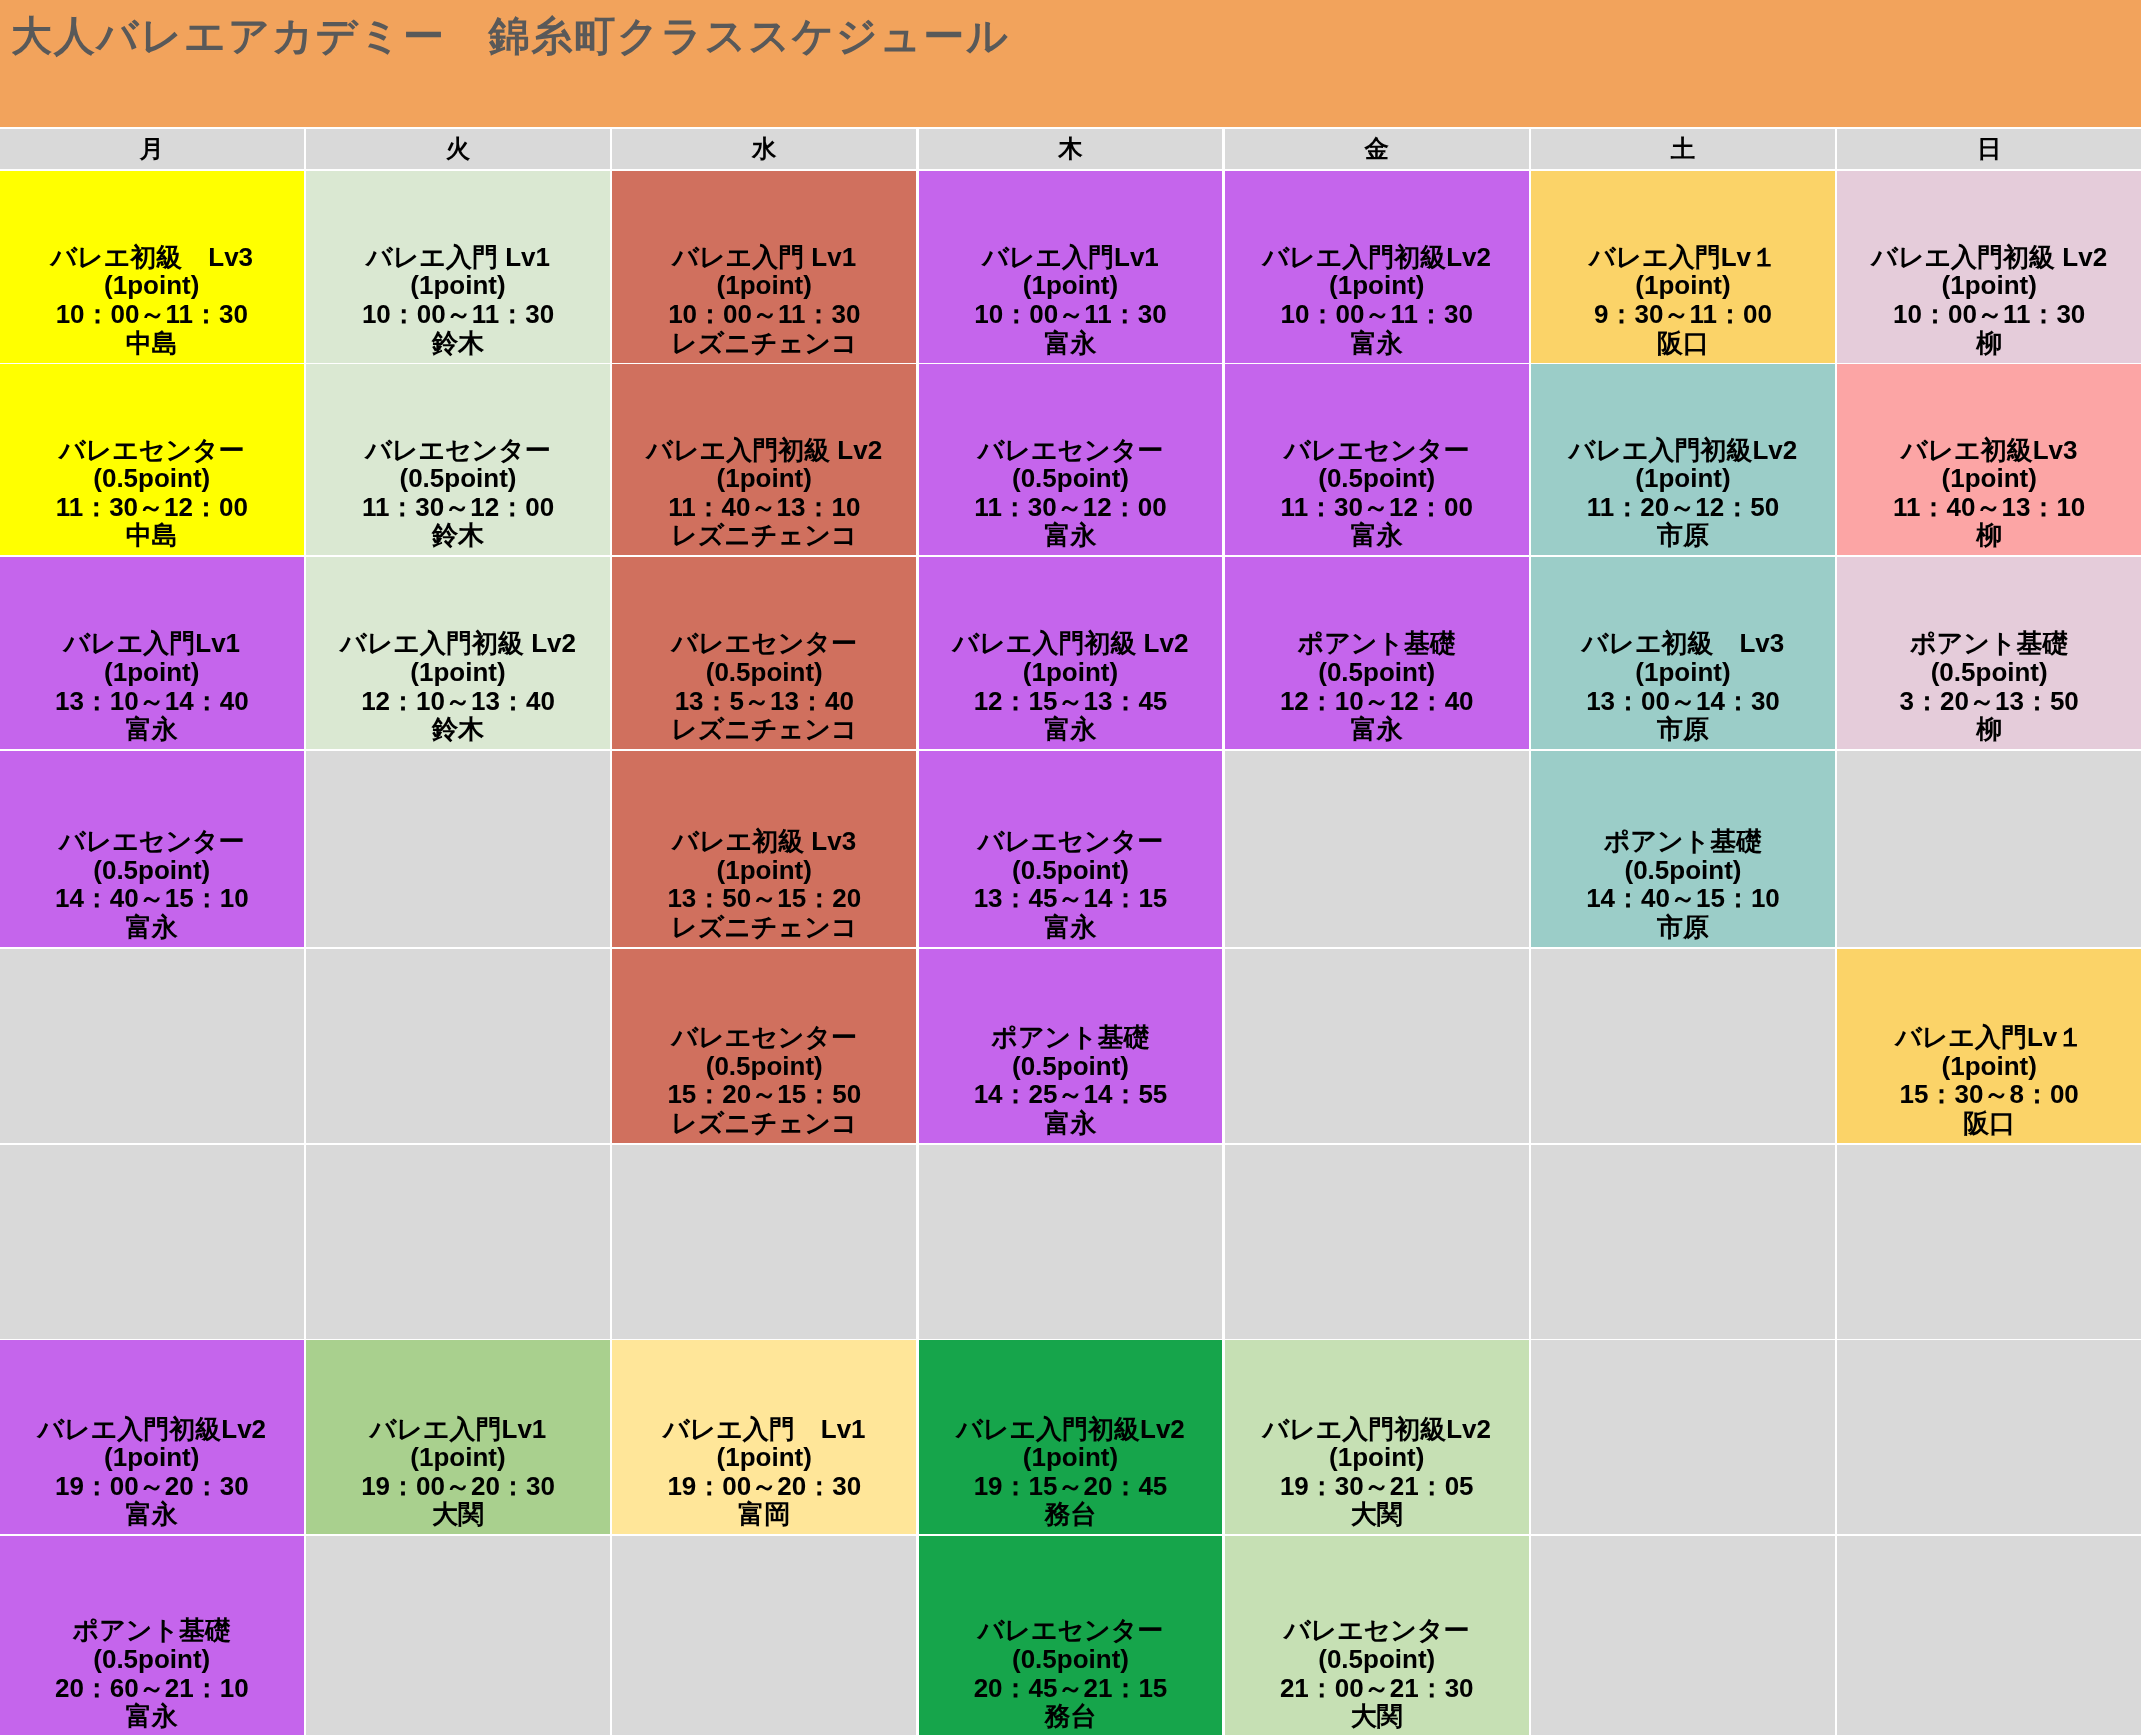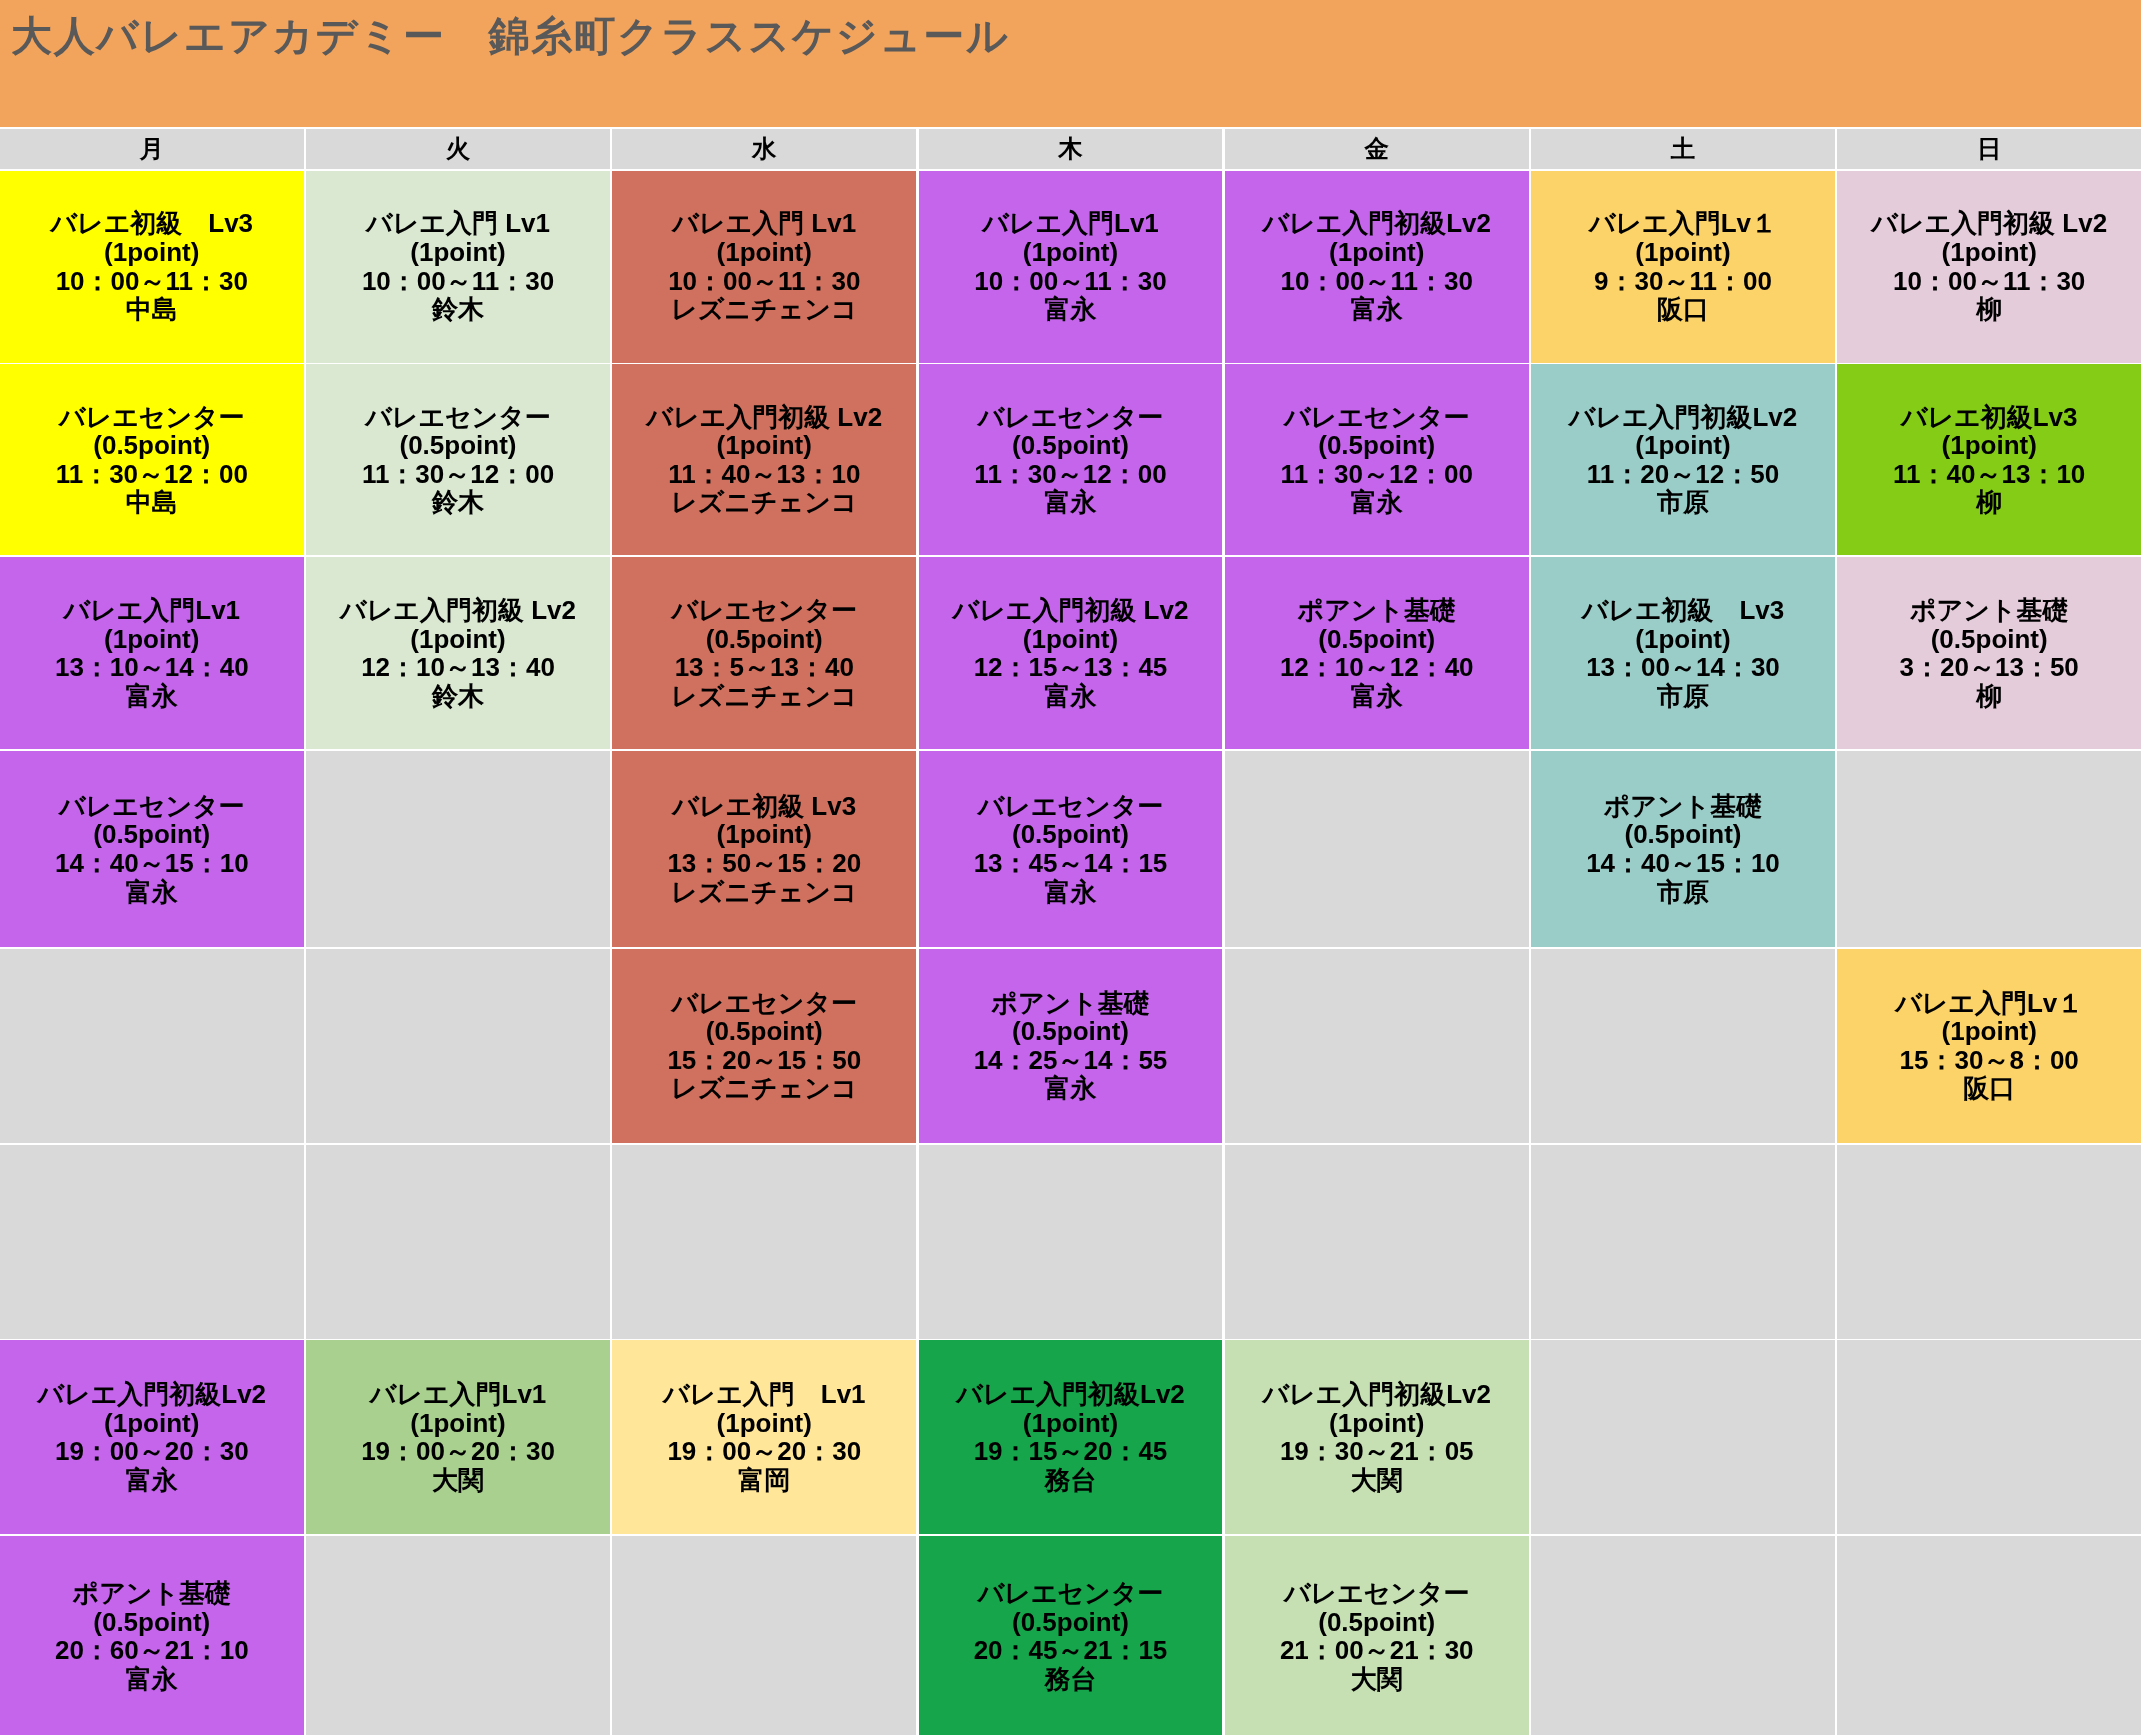--- a/index.html
+++ b/index.html
@@ -39,21 +39,21 @@
     align-items: center;
     justify-content: center;
     font-size: 24.4px;
     font-weight: bold;
     color: #000000;
   }
   .cell {
     box-sizing: border-box;
     display: flex;
     flex-direction: column;
-    justify-content: center;
+    justify-content: flex-end;
     align-items: center;
     text-align: center;
     font-size: 26px;
     font-weight: bold;
     color: #000000;
     padding: 5.4px 1.8px;
     line-height: 1.1;
   }
   .cell.empty {
     background: #D9D9D9;
@@ -143,21 +143,21 @@
         <span>(0.5point)</span>
         <span>11：30～12：00</span>
         <span>富永</span>
       </div>
       <div class="cell" style="background: rgb(155, 205, 200);">
         <span>バレエ入門初級Lv2</span>
         <span>(1point)</span>
         <span>11：20～12：50</span>
         <span>市原</span>
       </div>
-      <div class="cell" style="background: #84cc16;">
+      <div class="cell" style="background: #fca5a5;">
         <span>バレエ初級Lv3</span>
         <span>(1point)</span>
         <span>11：40～13：10</span>
         <span>柳</span>
       </div>
       <div class="cell" style="background: rgb(197, 101, 236);">
         <span>バレエ入門Lv1</span>
         <span>(1point)</span>
         <span>13：10～14：40</span>
         <span>富永</span>

